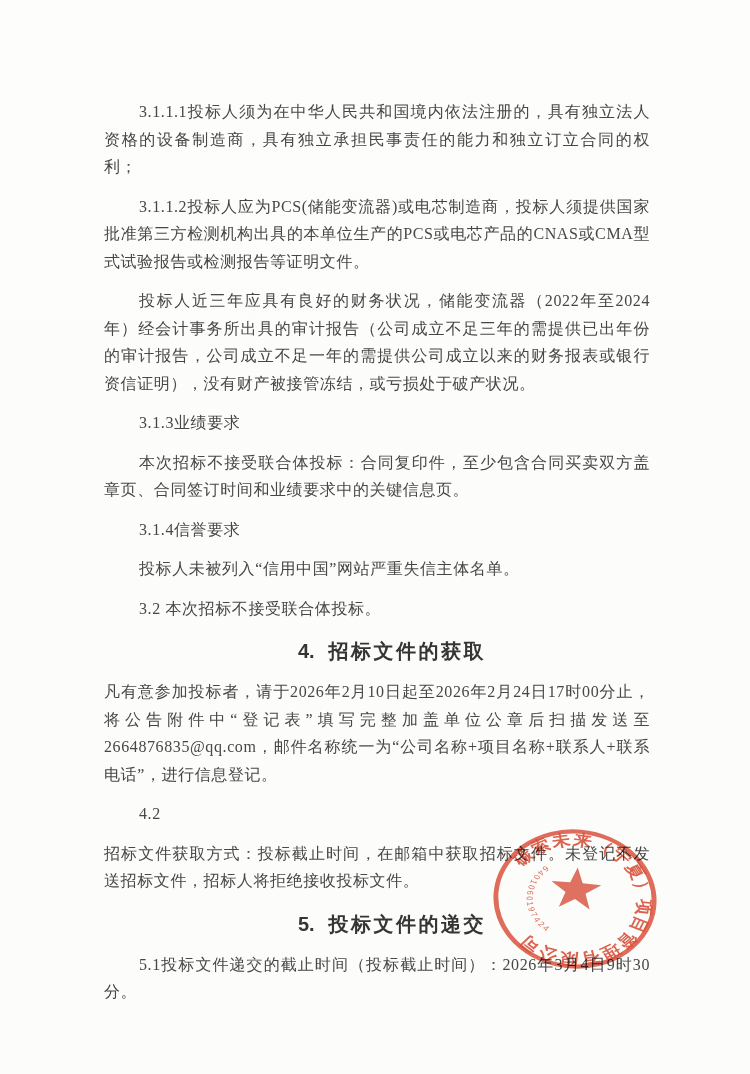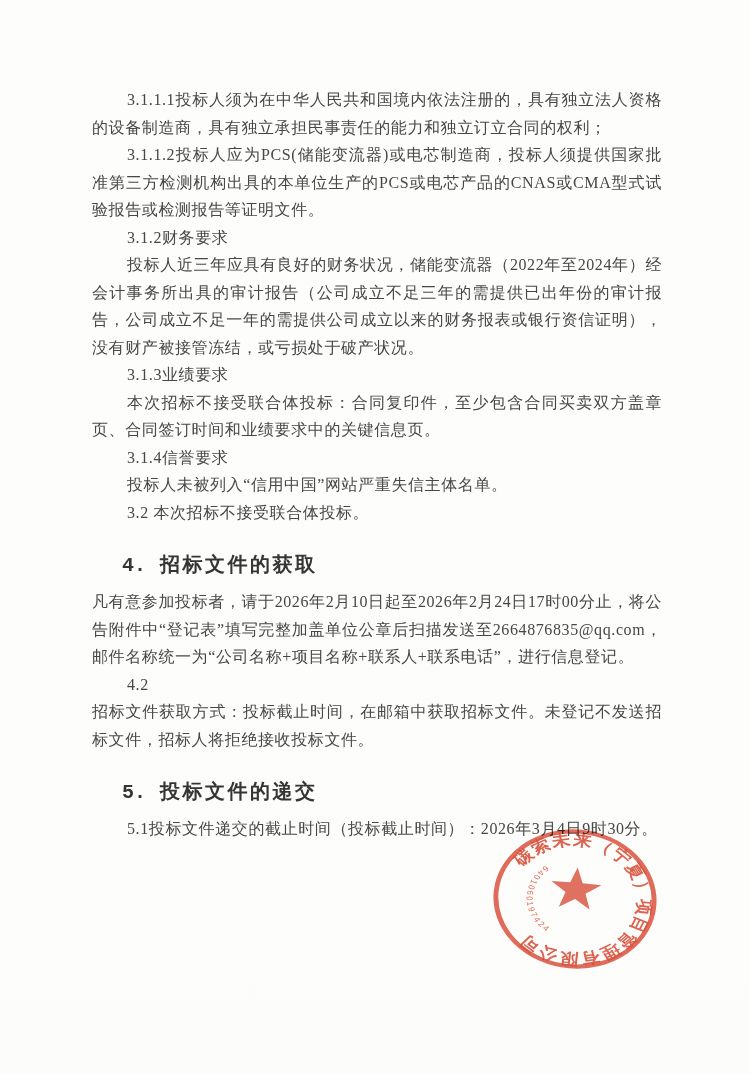--- a/index.html
+++ b/index.html
@@ -20,32 +20,32 @@
     left: 92px;
     top: 86px;
     width: 570px;
     color: #474747;
     font-family: "Liberation Serif", serif;
     font-size: 16px;
     line-height: 27.5px;
     letter-spacing: 0.6px;
     text-align: justify;
   }
-  .para { margin: 0; }
+  .para { margin: 12px; }
   .para.indent { text-indent: 35px; }
   .heading {
-    font-family: Liberation Mono, monospace;
+    font-family: Liberation Sans, sans-serif;
     font-size: 20px;
     font-weight: 700;
     color: #353535;
     letter-spacing: 2.5px;
-    margin: 25px 0 7px 0;
+    margin: 14px 0 7px 0;
     padding-left: 30px;
     line-height: 30px;
-    text-align: left;
+    text-align: center;
   }
   .h-num { margin-right: 14px; letter-spacing: 0; }
   .stamp {
     position: absolute;
     left: 487px;
     top: 824px;
     width: 176px;
     height: 150px;
     transform: rotate(5deg);
     mix-blend-mode: multiply;
@@ -53,21 +53,20 @@
   }
 </style>
 </head>
 <body>
 
 <div class="page">
 
   <div class="content">
       <p class="para indent">3.1.1.1投标人须为在中华人民共和国境内依法注册的，具有独立法人资格的设备制造商，具有独立承担民事责任的能力和独立订立合同的权利；</p>
       <p class="para indent">3.1.1.2投标人应为PCS(储能变流器)或电芯制造商，投标人须提供国家批准第三方检测机构出具的本单位生产的PCS或电芯产品的CNAS或CMA型式试验报告或检测报告等证明文件。</p>
-      <p class="para indent">3.1.2财务要求</p>
       <p class="para indent">投标人近三年应具有良好的财务状况，储能变流器（2022年至2024年）经会计事务所出具的审计报告（公司成立不足三年的需提供已出年份的审计报告，公司成立不足一年的需提供公司成立以来的财务报表或银行资信证明），没有财产被接管冻结，或亏损处于破产状况。</p>
       <p class="para indent">3.1.3业绩要求</p>
       <p class="para indent">本次招标不接受联合体投标：合同复印件，至少包含合同买卖双方盖章页、合同签订时间和业绩要求中的关键信息页。</p>
       <p class="para indent">3.1.4信誉要求</p>
       <p class="para indent">投标人未被列入“信用中国”网站严重失信主体名单。</p>
       <p class="para indent">3.2 本次招标不接受联合体投标。</p>
       <h2 class="heading"><span class="h-num">4.</span><span>招标文件的获取</span></h2>
       <p class="para">凡有意参加投标者，请于2026年2月10日起至2026年2月24日17时00分止，将公告附件中“登记表”填写完整加盖单位公章后扫描发送至2664876835@qq.com，邮件名称统一为“公司名称+项目名称+联系人+联系电话”，进行信息登记。</p>
       <p class="para indent">4.2</p>
       <p class="para">招标文件获取方式：投标截止时间，在邮箱中获取招标文件。未登记不发送招标文件，招标人将拒绝接收投标文件。</p>

